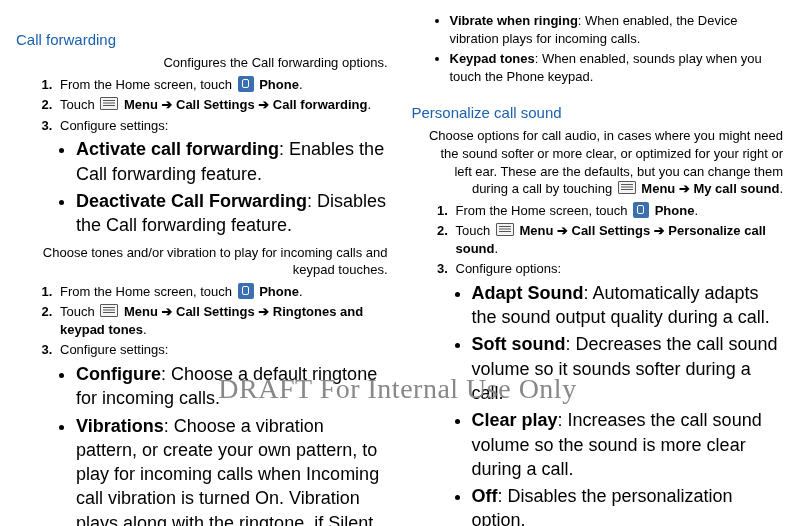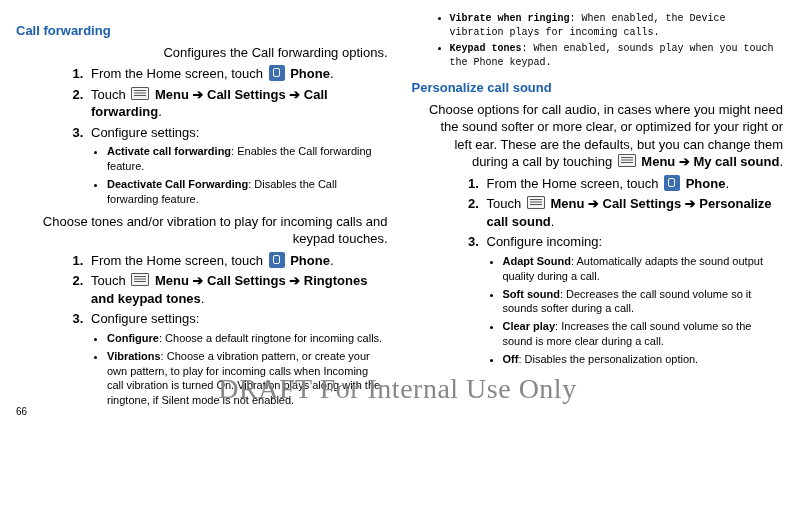--- a/index.html
+++ b/index.html
@@ -15,50 +15,49 @@
   .columns {
     display: flex;
     gap: 24px;
   }
   .col {
     flex: 1;
     min-width: 0;
   }
   .section-heading {
     color: #1b5fae;
-    font-weight: bold;
-    font-size: 13px;
-    margin-top: 10px;
+    font-weight: normal;
+    font-size: 15px;
+    margin-top: 18px;
     margin-bottom: 4px;
   }
   .intro {
     margin-left: 12px;
     margin-bottom: 4px;
     text-align: right;
   }
   ol.steps {
     list-style: decimal;
     margin: 0 0 6px 0;
     padding-left: 40px;
   }
   ol.steps > li {
     padding-left: 4px;
     margin-bottom: 3px;
-    margin-left: 31px;
   }
   ol.steps > li::marker {
     font-weight: bold;
   }
   ul.bullets {
     list-style: disc;
     margin: 3px 0 0 0;
     padding-left: 16px;
   }
   ul.bullets > li {
-    font-size: 11px;
+    font-size: 18px;
     margin-bottom: 3px;
   }
   .icon-phone {
     display: inline-block;
     width: 16px;
     height: 16px;
     vertical-align: -3px;
     background: #3b6fb0;
     border-radius: 2px;
     position: relative;
@@ -115,23 +114,22 @@
     bottom: 4px;
     left: 16px;
     font-size: 10px;
   }
   .leading-bullets {
     list-style: disc;
     margin: 0 0 6px 0;
     padding-left: 38px;
   }
   .leading-bullets > li {
-    font-size: 10px;
+    font-size: 13px;
     margin-bottom: 3px;
-    font-family: Liberation Mono, monospace;
   }
 </style>
 </head>
 <body>
 
 <div class="columns">
 
   <div class="col">
 
     <div class="section-heading">Call forwarding</div>
@@ -190,21 +188,21 @@
     <ol class="steps">
       <li>
         <span>From the Home screen, touch </span><span class="icon-phone"></span>
         <b>Phone</b><span>.</span>
       </li>
       <li>
         <span>Touch </span><span class="icon-menu"></span>
         <b>Menu ➔ Call Settings ➔ Personalize call sound</b><span>.</span>
       </li>
       <li>
-        <span>Configure incoming:</span>
+        <span>Configure options:</span>
         <ul class="bullets">
           <li><b>Adapt Sound</b><span>: Automatically adapts the sound output quality during a call.</span></li>
           <li><b>Soft sound</b><span>: Decreases the call sound volume so it sounds softer during a call.</span></li>
           <li><b>Clear play</b><span>: Increases the call sound volume so the sound is more clear during a call.</span></li>
           <li><b>Off</b><span>: Disables the personalization option.</span></li>
         </ul>
       </li>
     </ol>
 
   </div>

